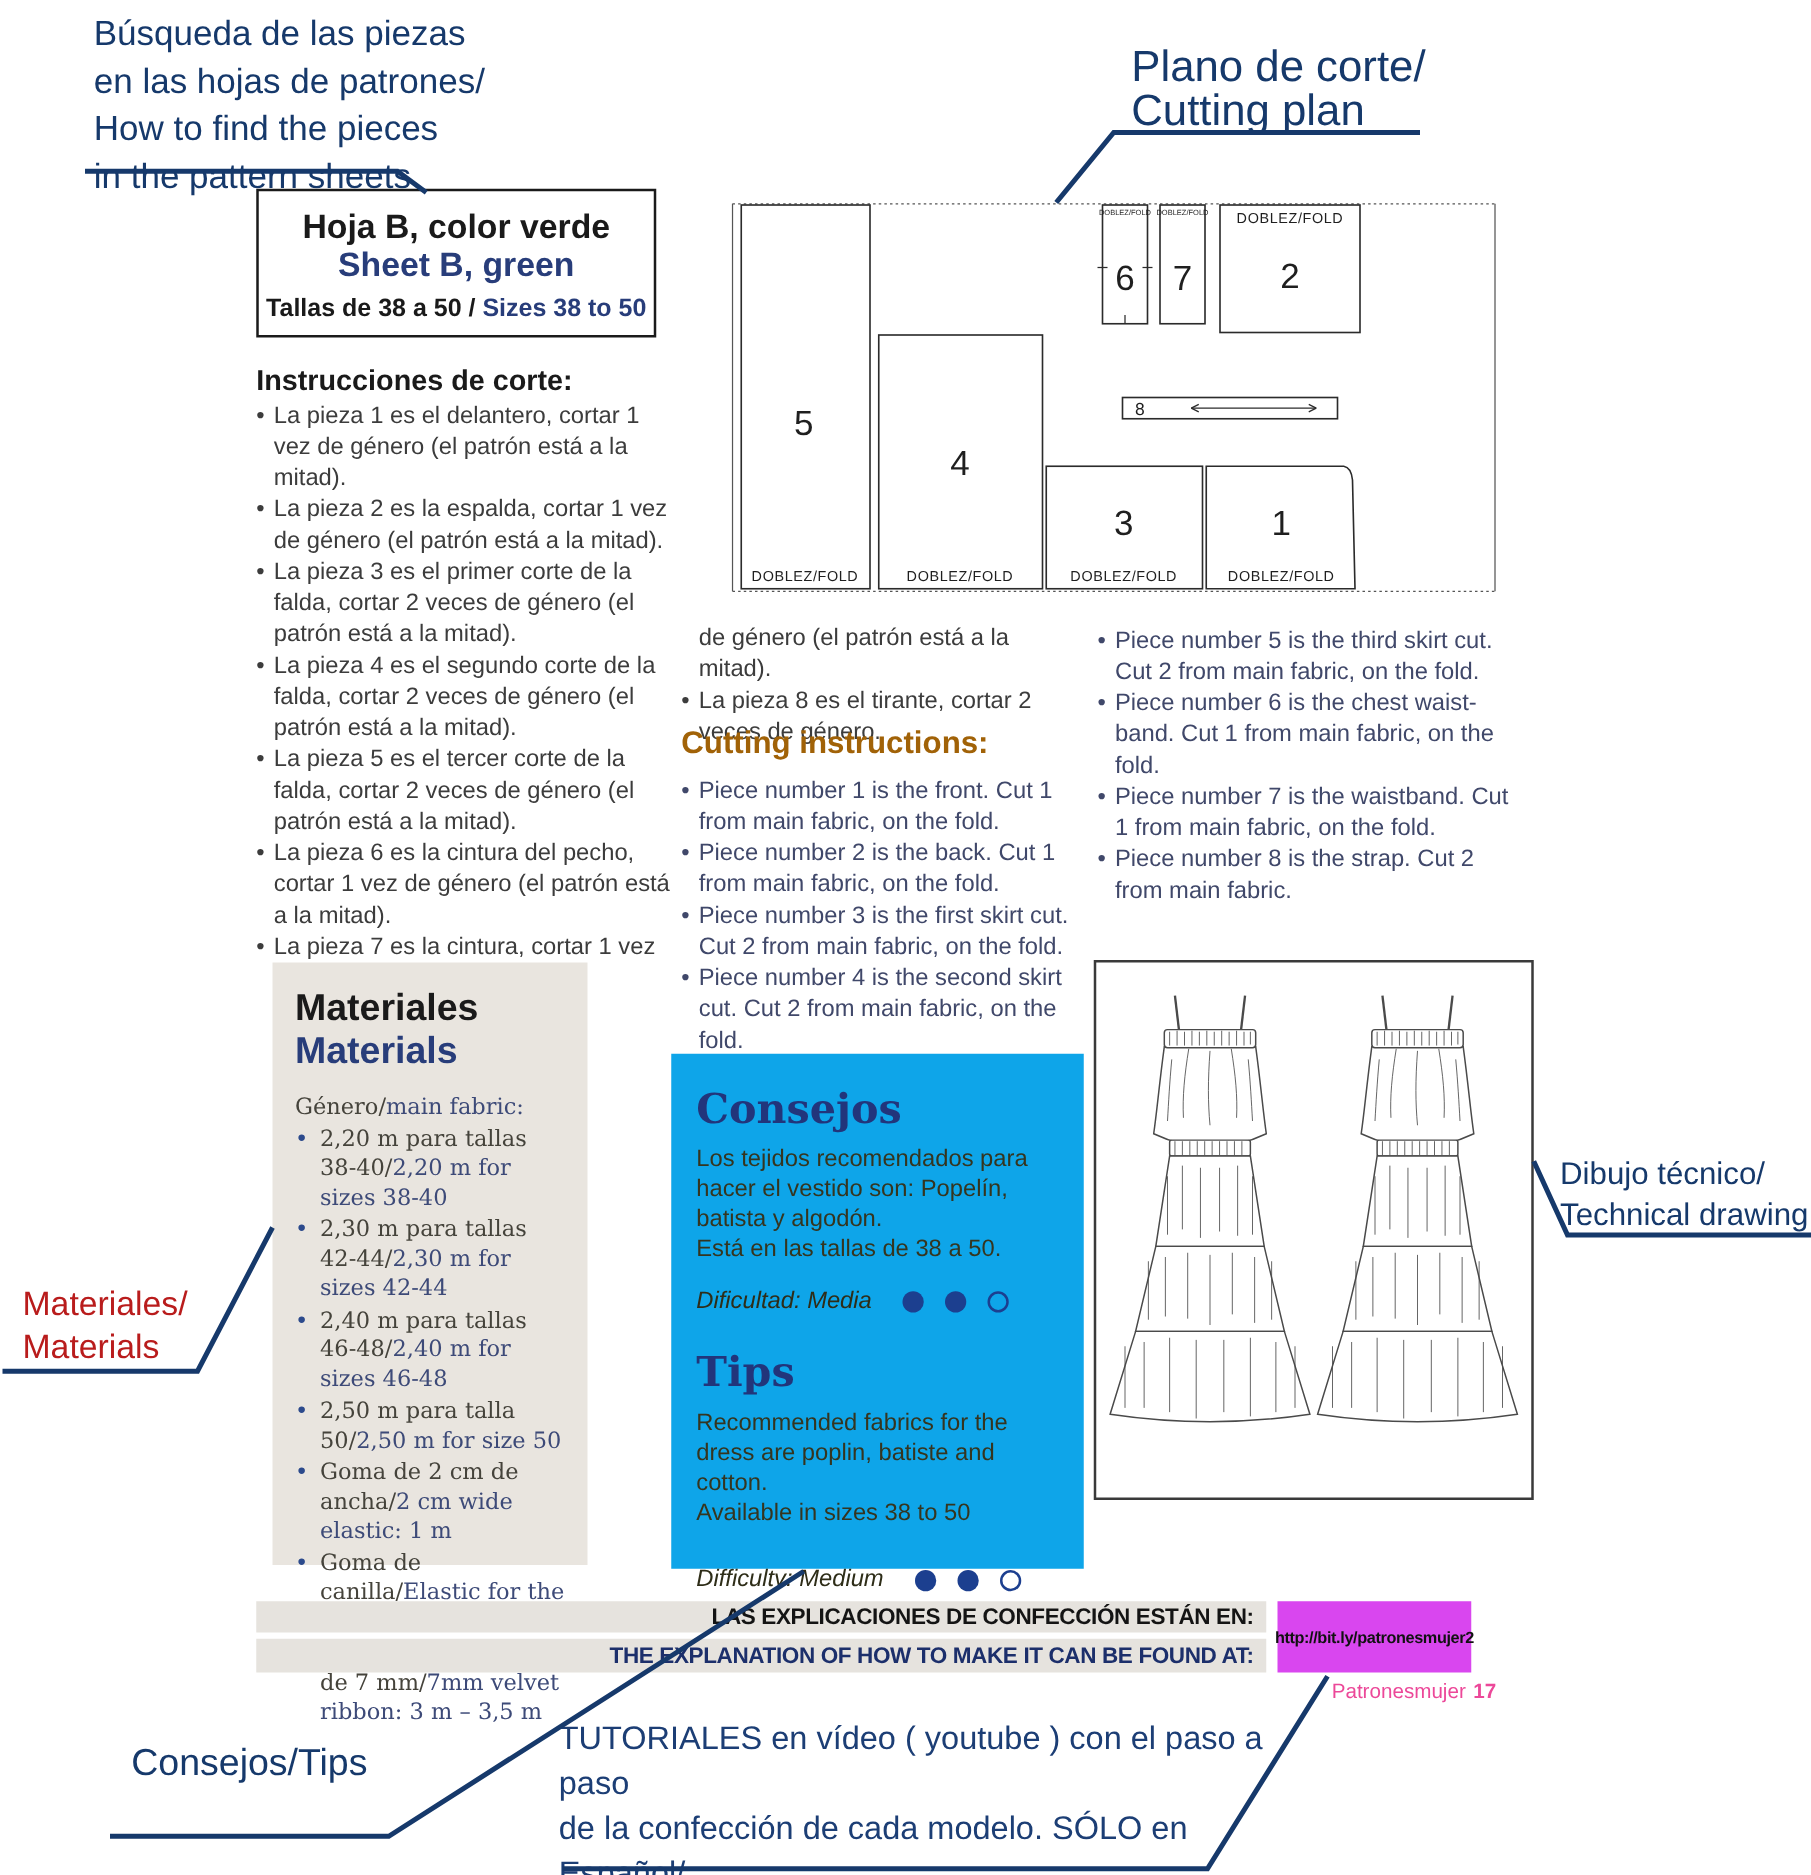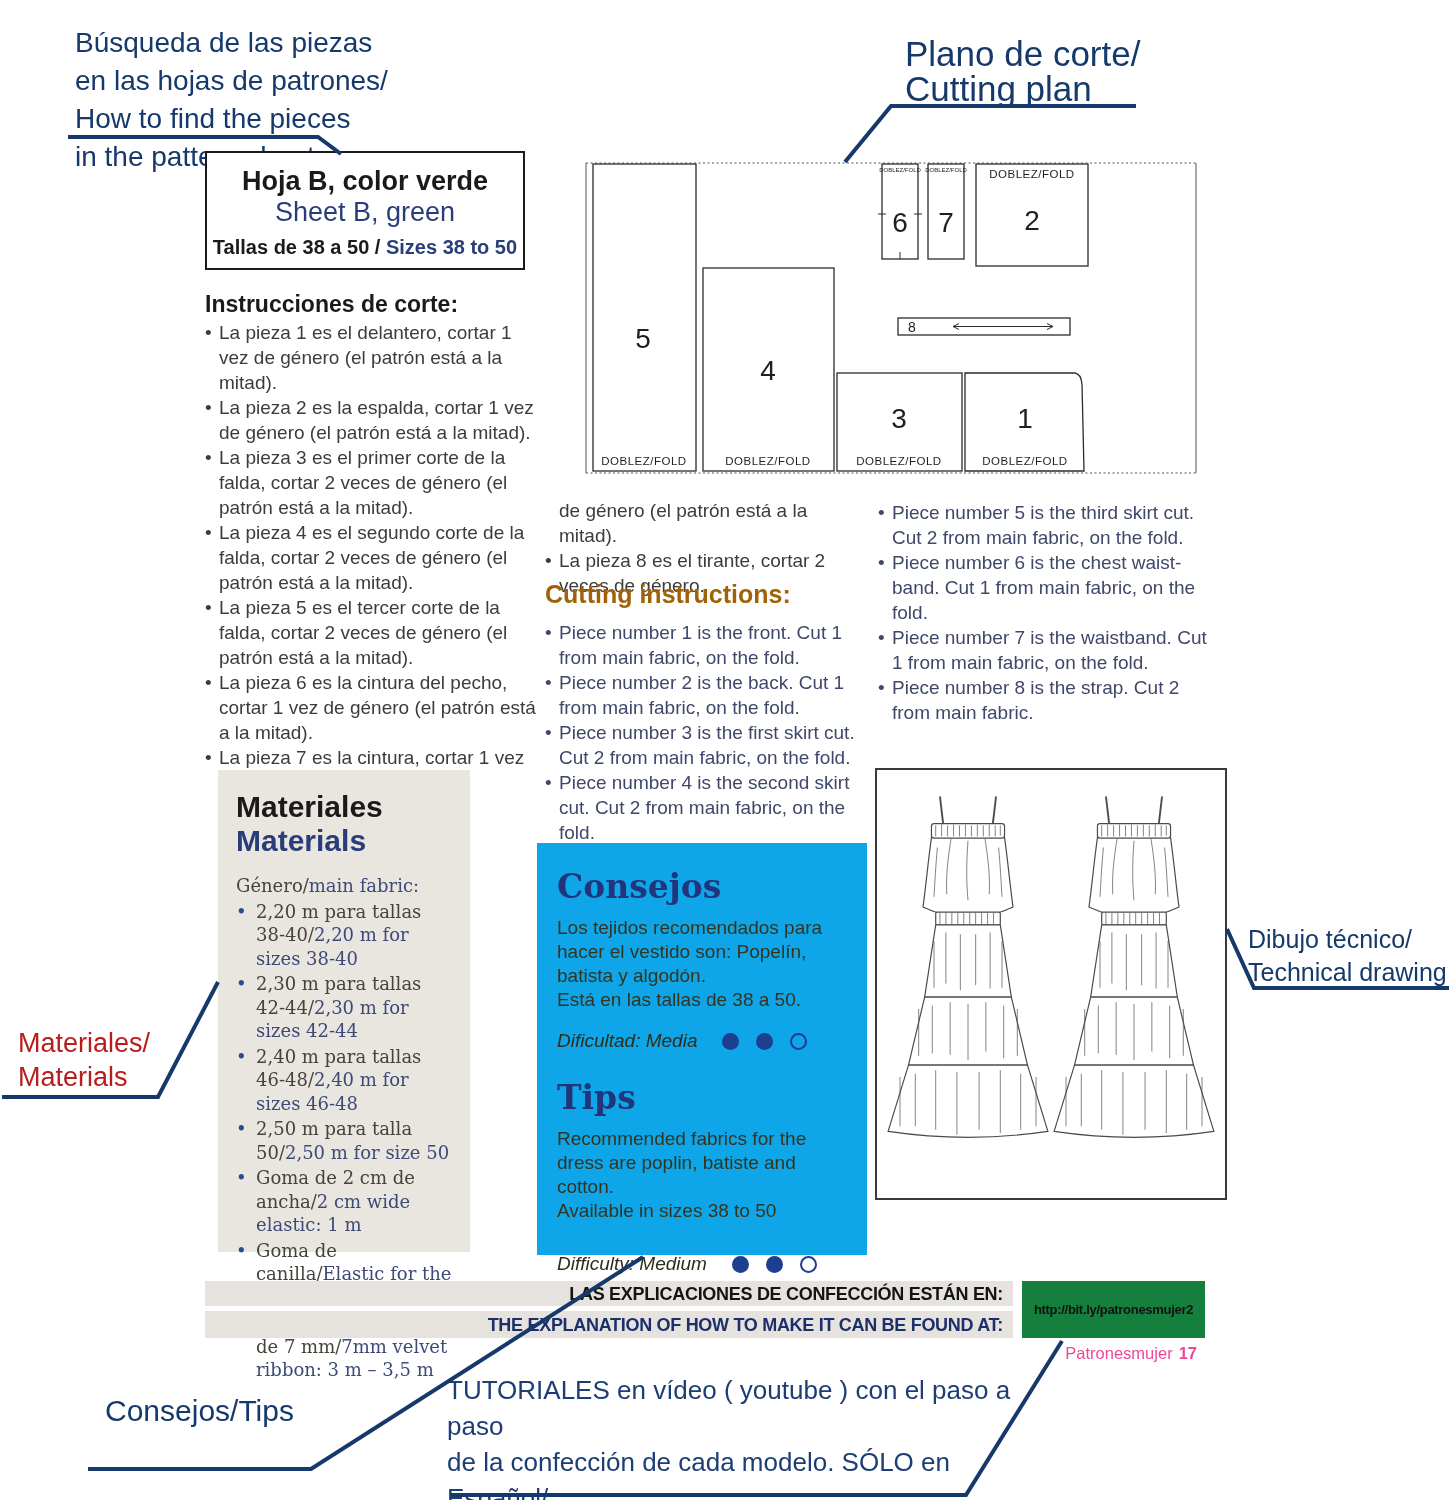--- a/index.html
+++ b/index.html
@@ -2,27 +2,27 @@
 <html><head>
 <meta charset="utf-8">
 <style>
   * { margin:0; padding:0; box-sizing:border-box; }
   body { background:#ffffff; font-family:"Liberation Sans", sans-serif; }
   .page { position:relative; width:1449px; height:1500px; background:#fff; overflow:hidden; }
 
   .abs { position:absolute; }
 
   
-  .find-heading { left:75px; top:24px; color:#16396b; font-size:28px; line-height:38px; }
+  .find-heading { left:75px; top:8px; color:#16396b; font-size:28px; line-height:38px; }
 
   
   .sheet-box { left:205px; top:151px; width:320px; height:119px; border:2px solid #1a1a1a;
                text-align:center; padding-top:13px; background:#fff; }
   .sheet-box .t-es { font-size:27px; font-weight:bold; color:#1a1a1a; line-height:31px; }
-  .sheet-box .t-en { font-size:27px; font-weight:normal; color:#283d7a; line-height:31px; }
+  .sheet-box .t-en { font-size:27px; font-weight:bold; color:#283d7a; line-height:31px; }
   .sheet-box .sizes { font-size:20px; font-weight:bold; margin-top:8px; }
   .sheet-box .sizes .es { color:#1a1a1a; }
   .sheet-box .sizes .en { color:#283d7a; }
 
   .sec-heading-dark { font-size:23px; font-weight:bold; color:#1a1a1a; }
   .sec-heading-navy { font-size:25px; font-weight:bold; color:#a16207; }
 
   .blist { font-size:19px; line-height:25px; }
   .blist .row { display:flex; }
   .blist .b { width:14px; flex:none; }
@@ -62,21 +62,21 @@
   .tech-box { left:875px; top:768px; width:352px; height:432px; border:2px solid #3a3a3a; background:#fff; }
 
   
   .band { background:#e6e3de; }
   .band1 { left:205px; top:1281px; width:808px; height:25px; }
   .band2 { left:205px; top:1311px; width:808px; height:27px; }
   .band .txt { position:absolute; right:10px; top:50%; transform:translateY(-50%);
                font-weight:bold; font-size:18px; letter-spacing:-0.3px; white-space:nowrap; }
   .band1 .txt { color:#141414; }
   .band2 .txt { color:#1c2f6b; }
-  .url-box { left:1022px; top:1281px; width:183px; height:57px; background:#15803d;
+  .url-box { left:1022px; top:1281px; width:155px; height:57px; background:#d946ef;
              display:flex; align-items:center; justify-content:center; }
   .url-box .url { font-weight:bold; font-size:13px; letter-spacing:-0.3px; color:#111; }
 
   .brand-line { left:0px; top:1344px; width:1197px; text-align:right; font-size:16.5px; color:#ec4899; }
   .brand-line b { margin-left:6px; }
 
   .tutorials { left:447px; top:1372px; width:570px; color:#1c3e75; font-size:26px; line-height:36px; }
 
   .consejos-label { left:105px; top:1394px; color:#16396b; font-size:30px; }
   .dibujo-label { left:1248px; top:923px; color:#16396b; font-size:25px; line-height:33px; }

